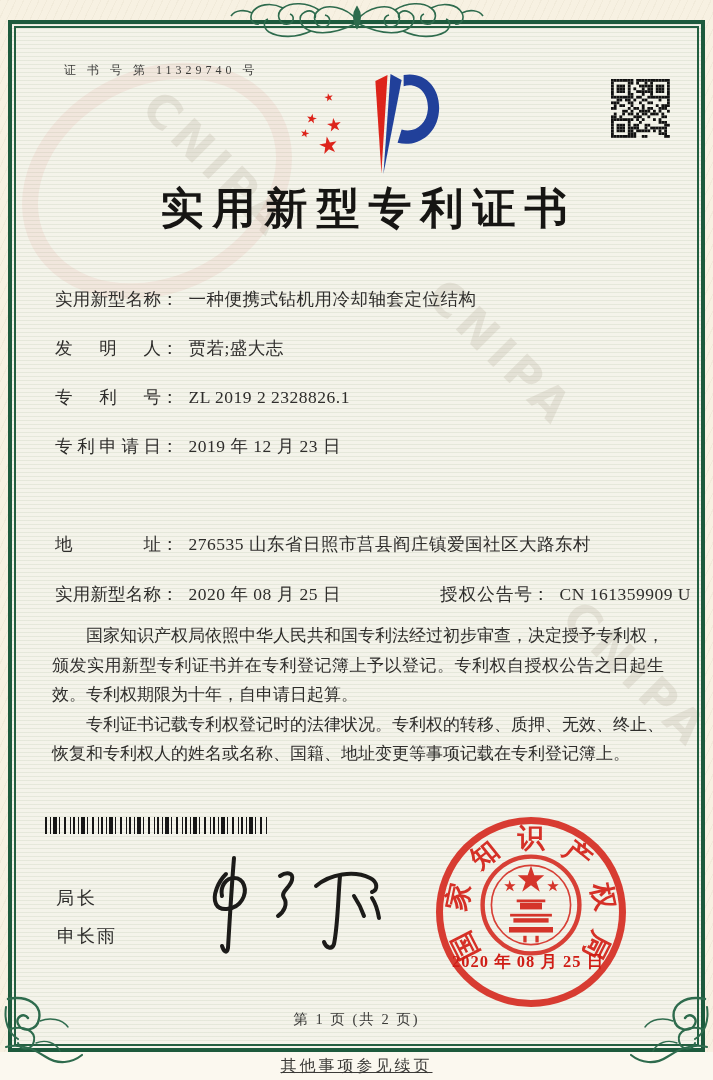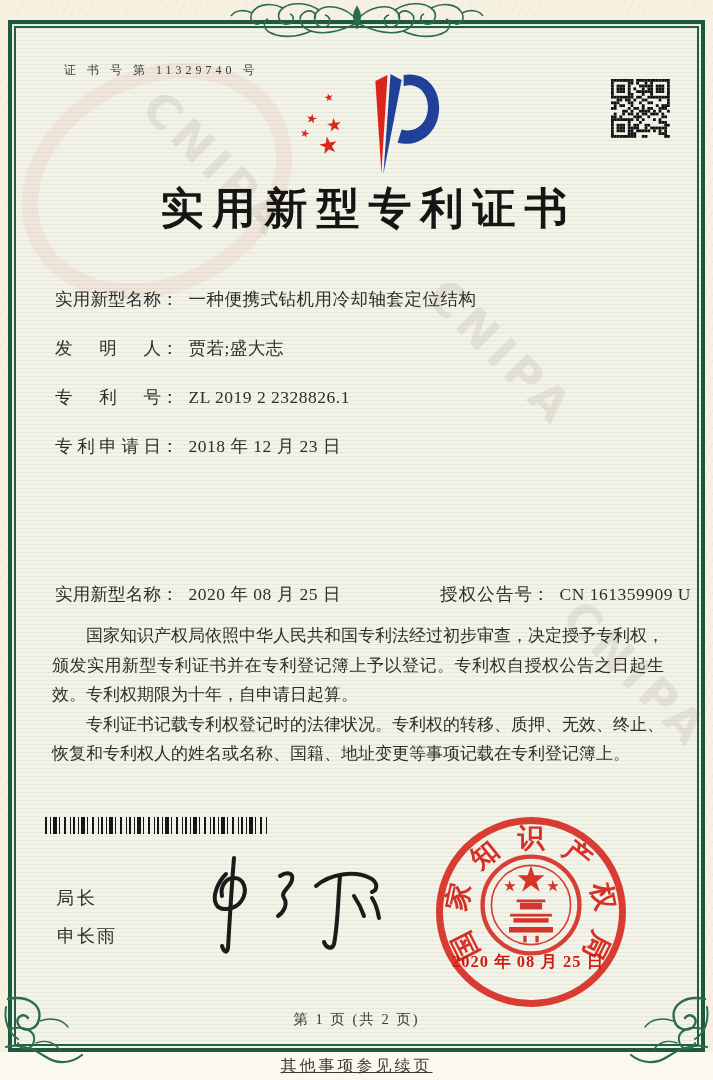--- a/index.html
+++ b/index.html
@@ -399,21 +399,24 @@
   <div class="field" style="top:287px;">
     <span class="flabel">实用新型名称</span><span class="colon">：</span><span class="fvalue">一种便携式钻机用冷却轴套定位结构</span>
   </div>
   <div class="field" style="top:336px;">
     <span class="flabel">发明人</span><span class="colon">：</span><span class="fvalue">贾若;盛大志</span>
   </div>
   <div class="field" style="top:385px;">
     <span class="flabel">专利号</span><span class="colon">：</span><span class="fvalue">ZL 2019 2 2328826.1</span>
   </div>
   <div class="field" style="top:434px;">
-    <span class="flabel">专利申请日</span><span class="colon">：</span><span class="fvalue">2018 年 12 月 23 日</span>
+    <span class="flabel">专利申请日</span><span class="colon">：</span><span class="fvalue">2019 年 12 月 23 日</span>
+  </div>
+  <div class="field" style="top:532px;">
+    <span class="flabel">地址</span><span class="colon">：</span><span class="fvalue">276535 山东省日照市莒县阎庄镇爱国社区大路东村</span>
   </div>
 
   <div class="field" style="top:582px;width:612px;">
     <span>
       <span class="flabel">实用新型名称</span><span class="colon">：</span><span class="fvalue">2020 年 08 月 25 日</span>
     </span>
     <span class="grant-no">
       <span class="flabel">授权公告号</span><span class="colon">：</span><span class="fvalue">CN 161359909 U</span>
     </span>
   </div>

